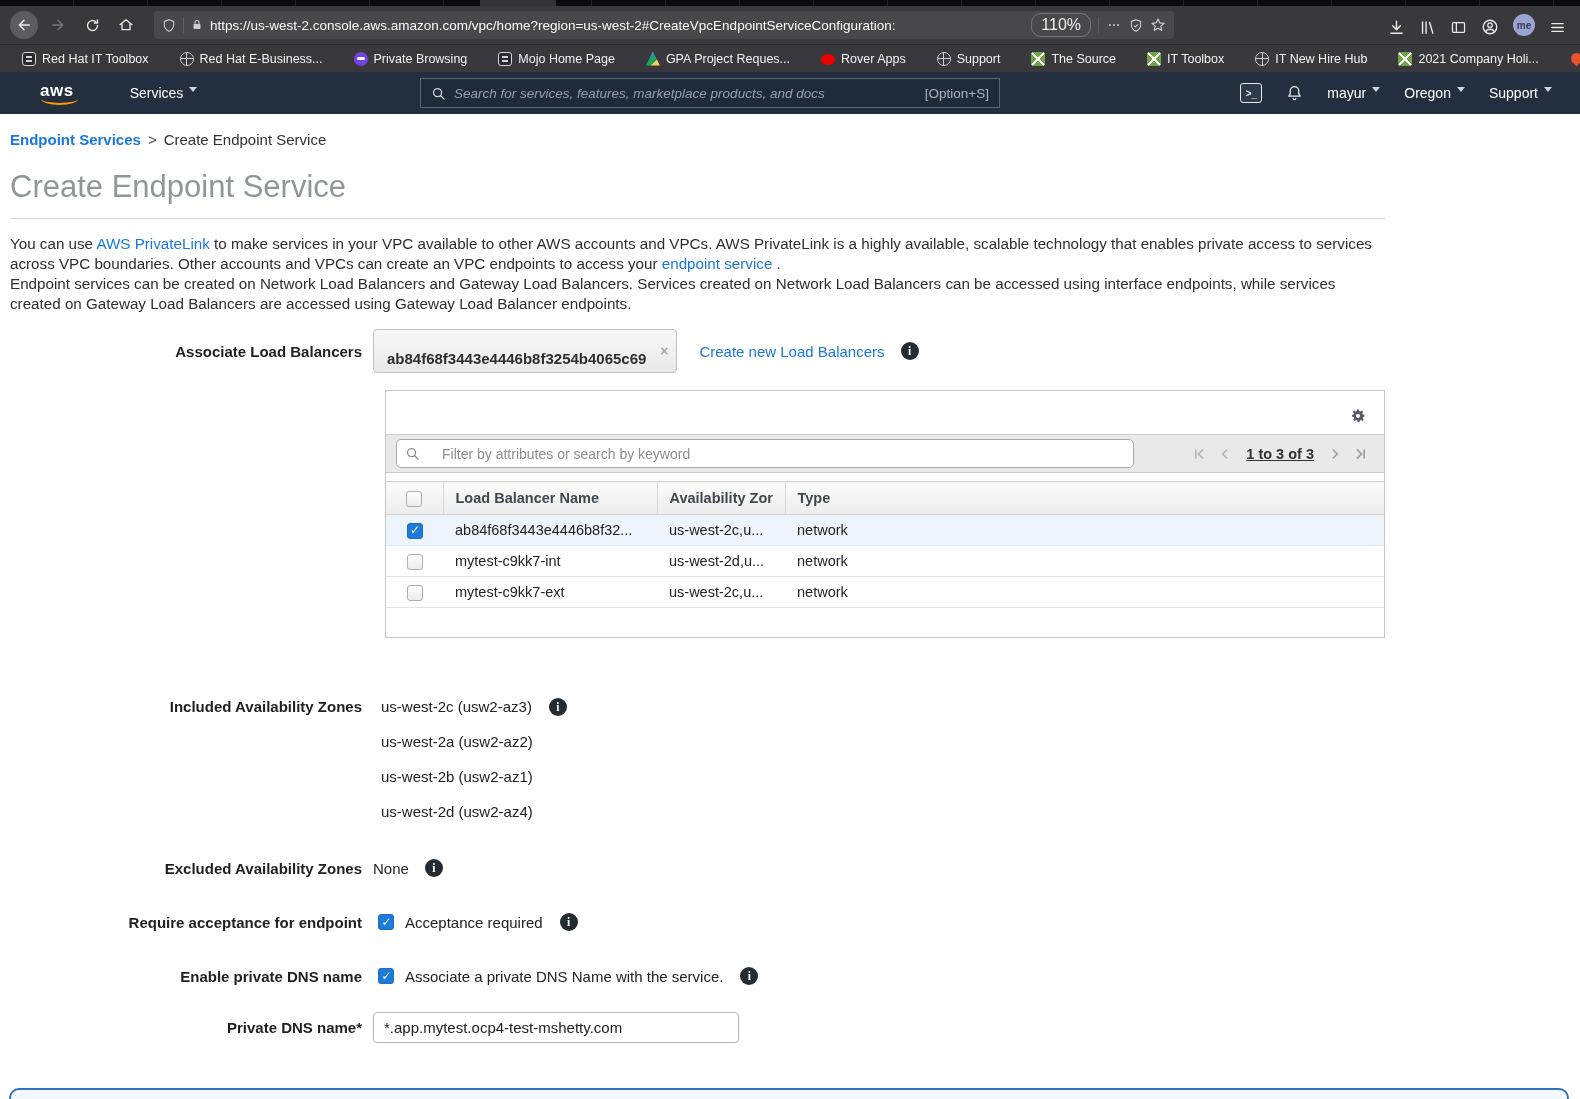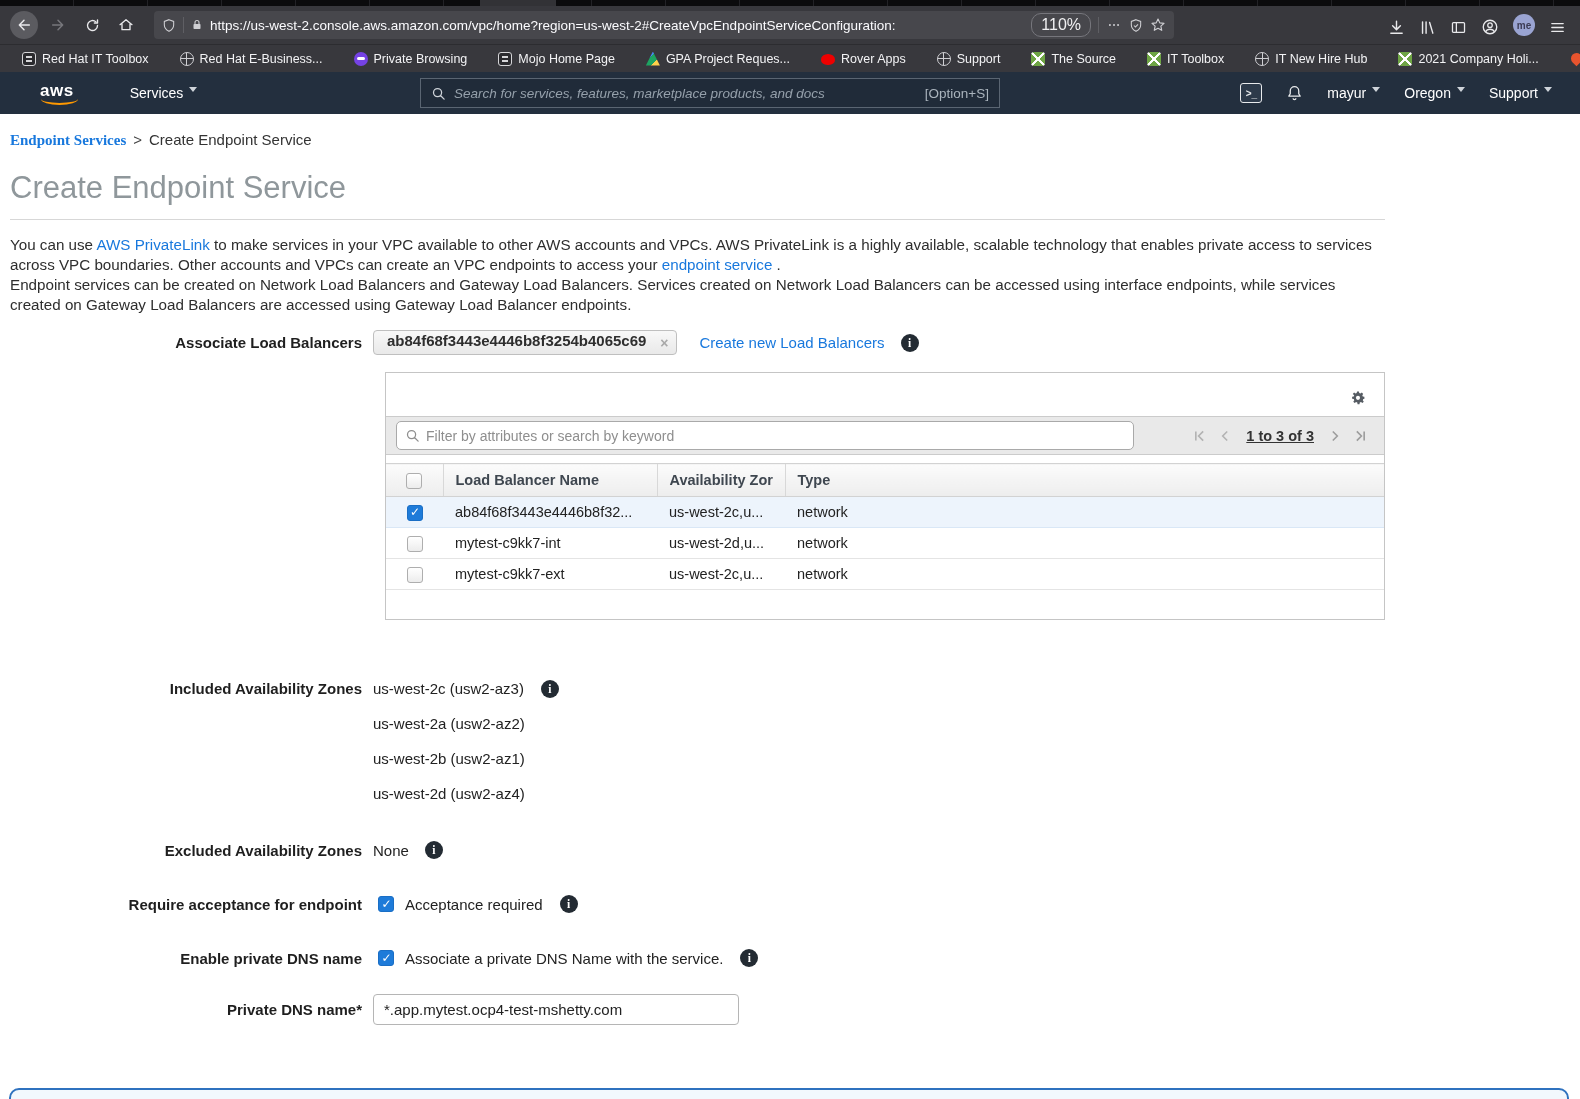--- a/index.html
+++ b/index.html
@@ -55,49 +55,49 @@
     border:1px solid #5a6572; display:flex; align-items:center; padding:0 10px; gap:8px; }
   .nav-search .ph { font-style:italic; color:#95a0ab; font-size:13.5px; flex:1; white-space:nowrap; overflow:hidden; }
   .nav-search .kbd { color:#aab4bd; font-size:13.5px; flex:none; }
   .nav-right { position:absolute; right:28px; top:0; height:42px; display:flex; align-items:center; gap:24px; }
   .shell-ico { width:22px; height:20px; border:1.6px solid #e8eaec; border-radius:3px; color:#e8eaec;
     font-size:10px; font-weight:bold; display:flex; align-items:center; justify-content:center; background:#2d3a4a; }
 
   
   .content { padding:0 10px; position:relative; }
   .breadcrumb { margin-top:17px; font-size:15px; color:#333; }
-  .breadcrumb a { color:#1878dd; font-weight:bold; text-decoration:none;font-family:Liberation Serif, serif; }
+  .breadcrumb a { color:#1878dd; font-weight:bold; text-decoration:none; }
   .breadcrumb .sep { margin:0 7px; color:#444; }
   .page-title { margin-top:21px; font-size:31px; color:#8f979b; font-weight:400; }
   .title-rule { margin-top:13px; width:1375px; border-bottom:1px solid #d7d7d7; }
   .intro { width:1378px; font-size:15.2px; line-height:20px; color:#2e2e2e; }
   .intro p:first-child { margin-top:15px; }
   .intro a { color:#1878dd; text-decoration:none; }
 
   .form-row { display:flex; align-items:center; }
   .form-label { width:352px; text-align:right; font-weight:bold; font-size:15px; color:#1f1f1f; flex:none; }
   .form-val { margin-left:11px; display:flex; align-items:center; }
 
   .row-alb { margin-top:15px; }
   .chip { position:relative; background:linear-gradient(#f8f8f8,#e9e9e9); border:1px solid #bfbfbf; border-radius:4px;
-    font-weight:bold; font-size:15px; color:#2e2e2e; padding:1px 30px 5px 13px; }
+    font-weight:bold; font-size:15px; color:#2e2e2e; padding:20px 30px 5px 13px; }
   .chip .x { position:absolute; right:8px; top:50%; transform:translateY(-52%); color:#a9a9a9; font-size:14px; }
   .link { color:#1878dd; font-size:15px; text-decoration:none; }
   .row-alb .link { margin-left:22px; }
   .info { width:18px; height:18px; border-radius:50%; background:#232b33; color:#fff; font-size:11.5px; font-weight:bold;
     display:inline-flex; align-items:center; justify-content:center; flex:none; font-family:"Liberation Serif",serif; }
   .row-alb .info { margin-left:16px; }
 
   
   .lb-panel { margin-left:375px; margin-top:17px; width:1000px; height:248px; border:1px solid #c5c5c5; background:#fff; position:relative; }
   .panel-gear { position:absolute; right:17px; top:15px; }
   .panel-toolbar { position:absolute; left:0; right:0; top:43px; height:39px; background:#e9e9e9;
     border-top:1px solid #cbcbcb; border-bottom:1px solid #cbcbcb; display:flex; align-items:center; padding:0 10px; }
   .filter-box { width:738px; height:29px; background:#fff; border:1px solid #a9a9a9; border-radius:5px;
-    display:flex; align-items:center; padding:0 8px; gap:6px; }
+    display:flex; align-items:center; padding:0 8px; gap:22px; }
   .filter-box input { border:none; outline:none; flex:1; font-size:14px; color:#444; font-family:inherit; background:transparent; }
   .filter-box input::placeholder { color:#8e8e8e; }
   .pager { margin-left:auto; display:flex; align-items:center; gap:15px; padding-right:8px; }
   .pager .pglabel { font-size:14.5px; font-weight:bold; color:#333; margin:0 2px;text-decoration:underline; }
   .lb-table { position:absolute; left:0; right:0; top:90px; border-collapse:collapse; width:100%; table-layout:fixed; }
   .lb-table th { height:33px; background:linear-gradient(#fbfbfb,#ededed); border-top:1px solid #d2d2d2;
     border-bottom:1px solid #d2d2d2; font-size:14.5px; color:#3f4750; text-align:left; padding:0 0 0 12px;
     border-left:1px solid #d8d8d8; white-space:nowrap; overflow:hidden; }
   .lb-table th:first-child { border-left:none; }
   .lb-table td { height:31px; border-bottom:1px solid #e4e4e4; font-size:14.5px; color:#222; padding:0 0 0 12px;
@@ -105,21 +105,21 @@
   .lb-table tr.sel td { background:#edf4fc; border-bottom:1px solid #d9e7f6; }
   .col-cb { width:57px; } .col-name { width:214px; } .col-az { width:128px; }
   .cbx { width:16px; height:16px; border-radius:3px; display:inline-block; background:linear-gradient(#fff,#ececec);
     border:1px solid #aeaeae; vertical-align:middle; }
   .cbx.checked { background:#1e7bd9; border-color:#1a6ec5; position:relative; }
   .cbx.checked:after { content:"\2713"; position:absolute; left:2.5px; top:-0.5px; color:#fff; font-size:12px; font-weight:bold; }
   td.cbcell, th.cbcell { text-align:center; padding:0; }
 
   
   .row-zones { margin-top:60px; align-items:flex-start; }
-  .zones .zone { font-size:15px; color:#222; height:35px; display:flex; align-items:flex-start; }
+  .zones .zone { font-size:15px; color:#222; height:35px; display:flex; align-items:flex-start;margin-left:8px; }
   .zones .zone .info { margin-left:17px; margin-top:0px; }
   .row-excluded { margin-top:21px; }
   .row-excluded .val-text { font-size:15px; color:#222; }
   .row-excluded .info { margin-left:16px; }
   .check-row { margin-top:36px; }
   .check-row .cbx { margin-left:5px; }
   .check-row .desc { font-size:15px; color:#222; margin-left:11px; }
   .check-row .info { margin-left:17px; }
   .row-dnsname { margin-top:27px; }
   .dns-input { width:366px; height:31px; border:1px solid #b5b5b5; border-radius:4px; font-size:15px; color:#222;

